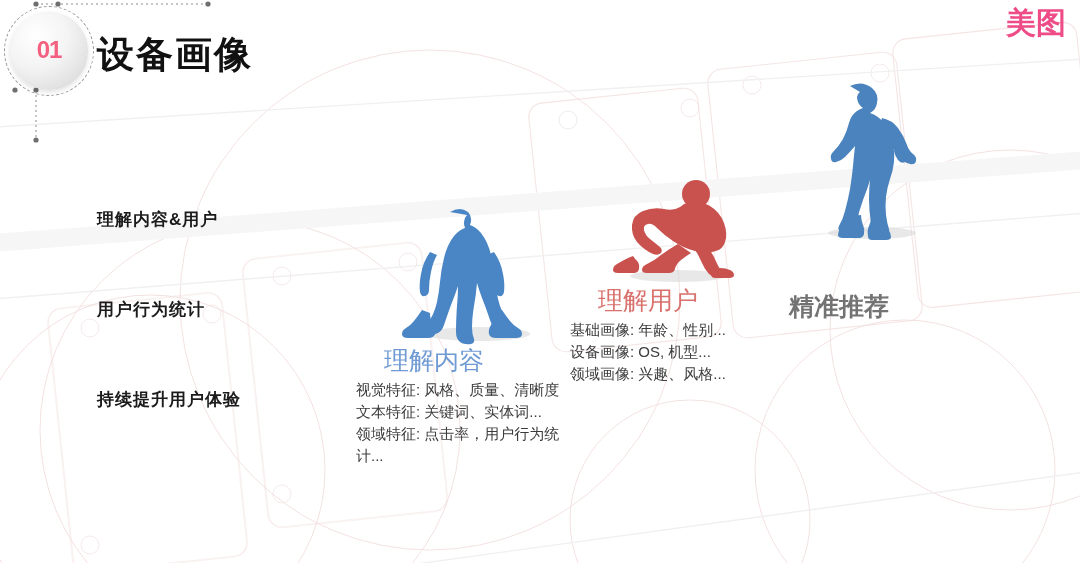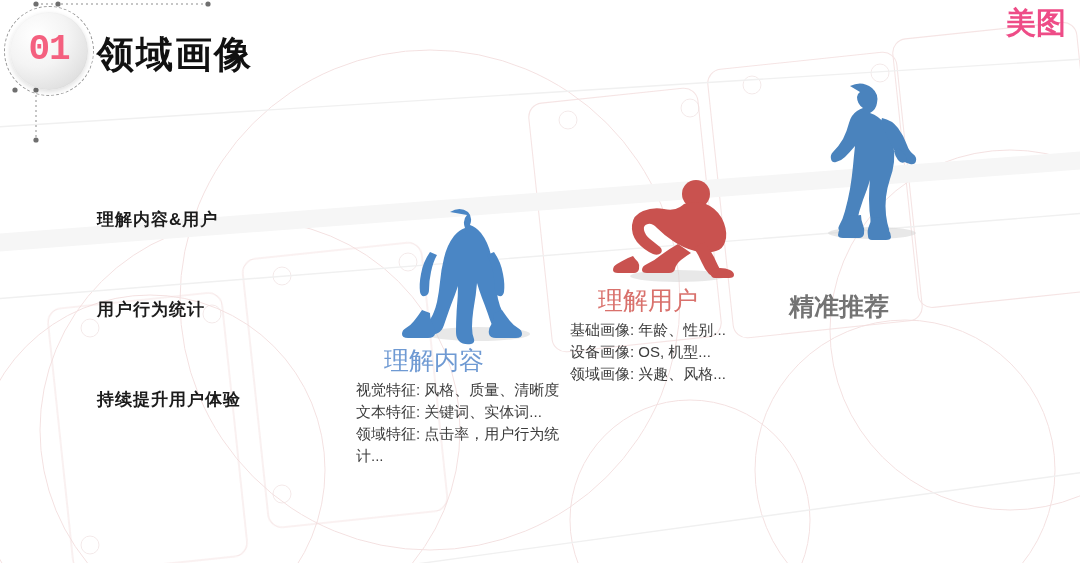--- a/index.html
+++ b/index.html
@@ -42,22 +42,22 @@
     width: 78px;
     height: 78px;
     border-radius: 50%;
     background: radial-gradient(circle at 34% 30%, #ffffff 0%, #f4f4f4 42%, #e2e2e2 74%, #d2d2d2 100%);
     box-shadow: 0 2px 5px rgba(0,0,0,0.13), inset 0 0 0 1px rgba(0,0,0,0.015);
     display: flex;
     align-items: center;
     justify-content: center;
   }
   .badge-num {
-    font-family: Liberation Mono, monospace;
-    font-size: 36px;
+    font-family: Liberation Sans, sans-serif;
+    font-size: 24px;
     font-weight: bold;
     color: #f4607f;
     letter-spacing: -1px;
     line-height: 1;
     padding-bottom: 2px;
   }
   .dashed-ring {
     position: absolute;
     left: 0;
     top: 0;
@@ -214,21 +214,21 @@
     </g>
   </svg>
 
   <div class="badge-wrap">
     <div class="dashed-ring"></div>
     <div class="badge-circle">
       <span class="badge-num">01</span>
     </div>
   </div>
 
-  <div class="slide-title">领域画像</div>
+  <div class="slide-title">设备画像</div>
 
   <div class="brand-logo">
     <span class="brand-cn">美图</span>
   </div>
 
   <div class="goal-list">
     <div class="goal-item">理解内容&amp;用户</div>
     <div class="goal-item">用户行为统计</div>
     <div class="goal-item">持续提升用户体验</div>
   </div>

